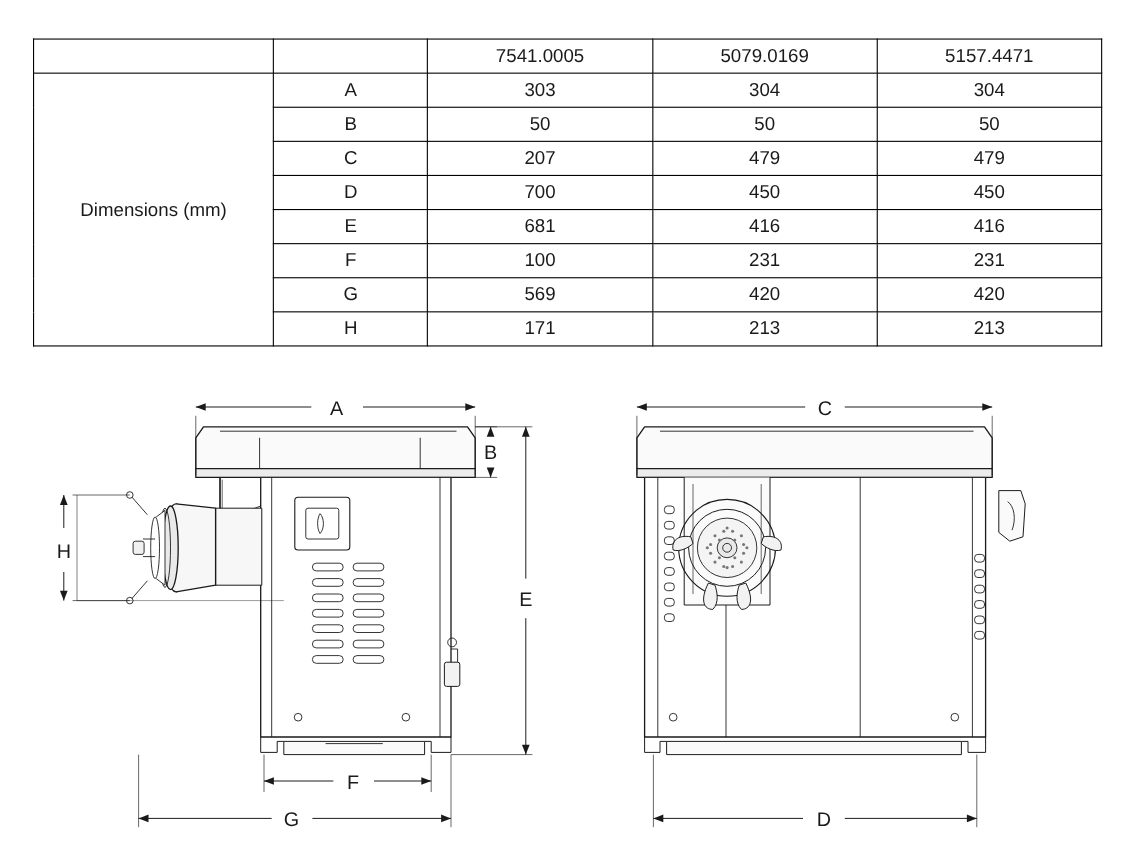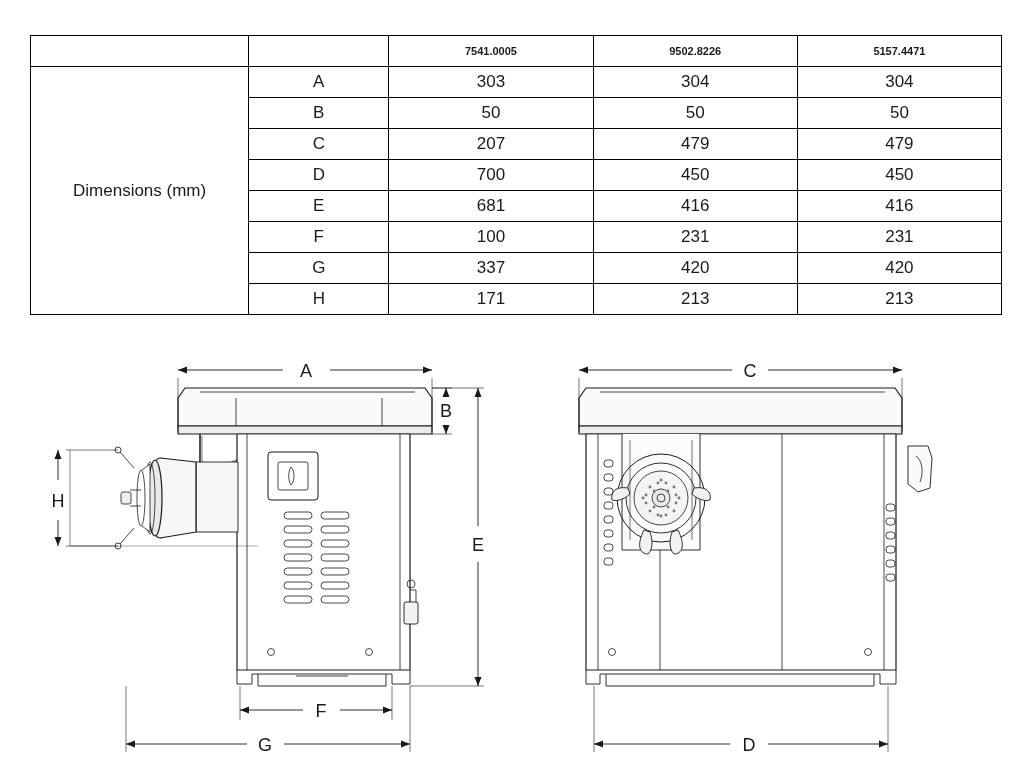--- a/index.html
+++ b/index.html
@@ -31,22 +31,22 @@
   table.dims td, table.dims th {
     border: 1px solid #000;
     text-align: center;
     vertical-align: middle;
     font-size: 17px;
     font-weight: normal;
     padding: 4px 2px;
     height: 22px;
   }
   table.dims th {
-    font-weight: bold;
-    font-size: 11px;
+    font-weight: normal;
+    font-size: 17px;
   }
   .col-label { width: 218px; }
   .col-letter { width: 140px; }
   .col-model { width: 204px; }
   .dim-title {
     font-size: 19px;
     text-align: center;
   }
   .hdr-blank { border-left: none; border-top: none; }
 
@@ -75,21 +75,21 @@
         <col class="col-letter">
       <col class="col-model">
         <col class="col-model">
         <col class="col-model">
     </colgroup>
     <thead>
       <tr>
         <th class="hdr-blank"></th>
         <th class="hdr-blank"></th>
         <th>7541.0005</th>
-        <th>9502.8226</th>
+        <th>5079.0169</th>
         <th>5157.4471</th>
       </tr>
     </thead>
     <tbody>
       <tr>
         <td class="dim-title" rowspan="8">Dimensions (mm)</td>
         <td>A</td>
         <td>303</td>
         <td>304</td>
         <td>304</td>
@@ -119,21 +119,21 @@
         <td>416</td>
       </tr>
       <tr>
         <td>F</td>
         <td>100</td>
         <td>231</td>
         <td>231</td>
       </tr>
       <tr>
         <td>G</td>
-        <td>337</td>
+        <td>569</td>
         <td>420</td>
         <td>420</td>
       </tr>
       <tr>
         <td>H</td>
         <td>171</td>
         <td>213</td>
         <td>213</td>
       </tr>
     </tbody>

